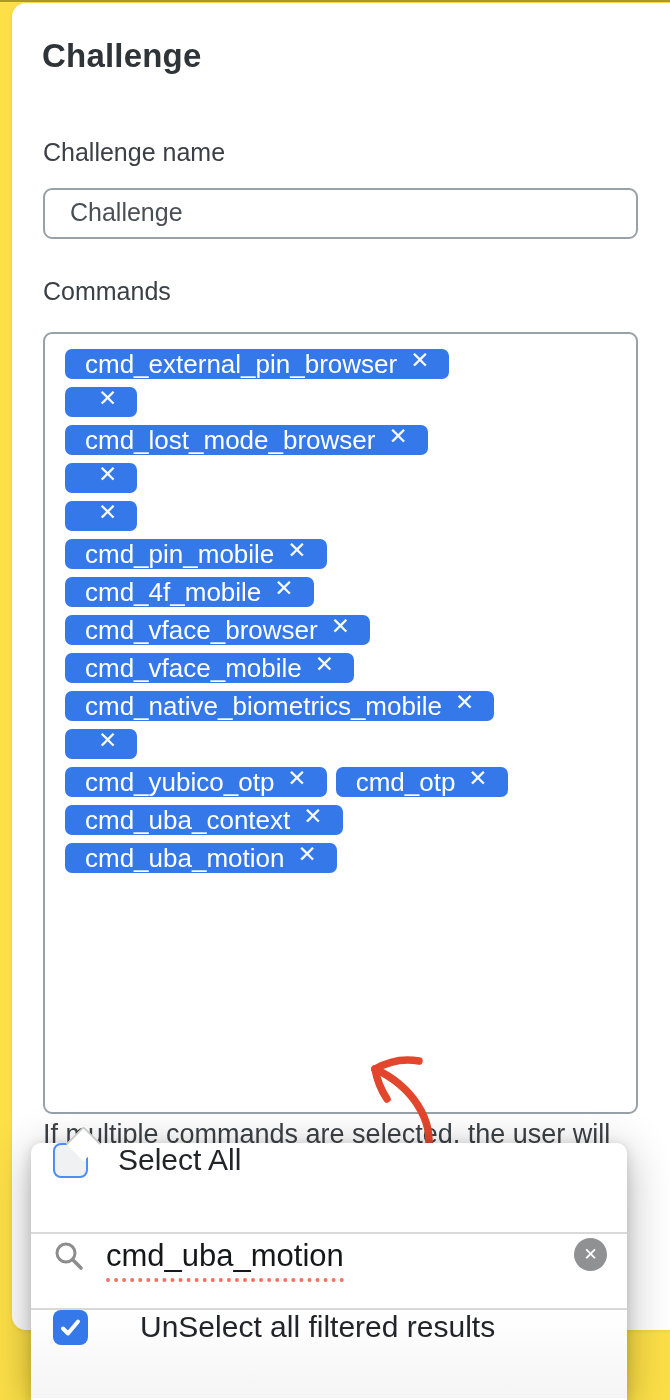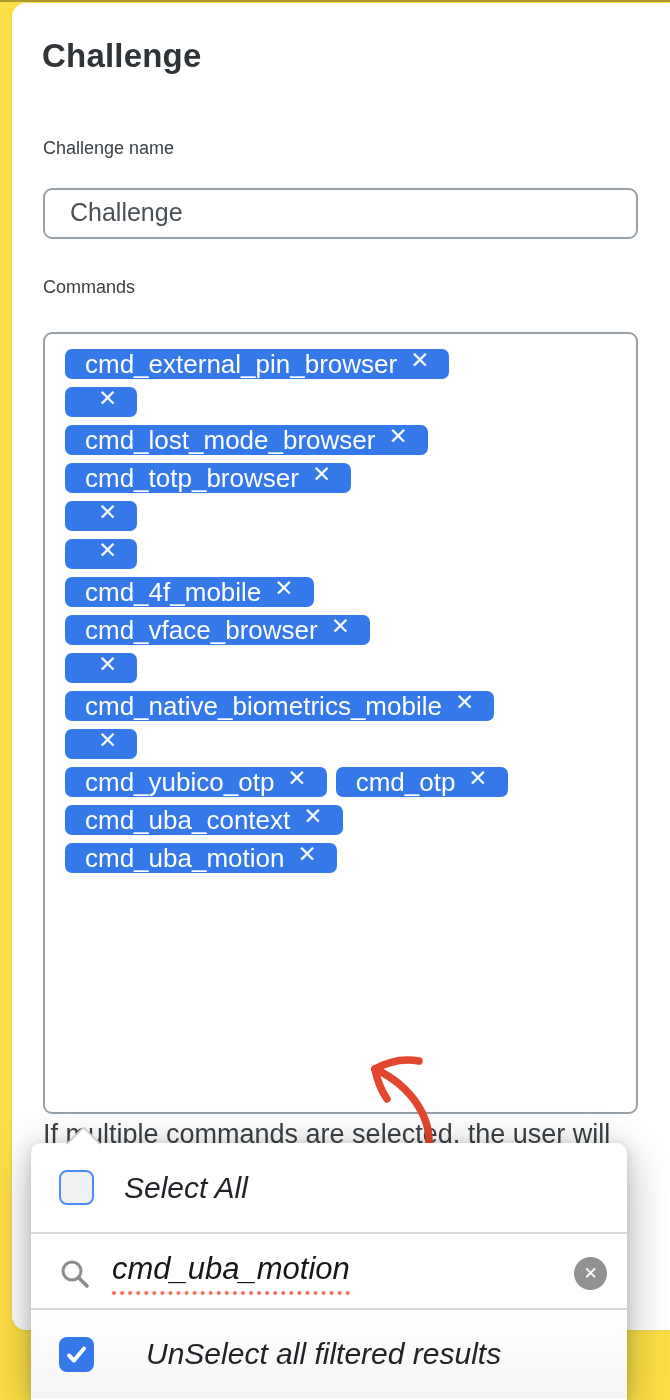--- a/index.html
+++ b/index.html
@@ -5,21 +5,21 @@
   * { margin:0; padding:0; box-sizing:border-box; }
   html,body { width:670px; height:1400px; }
   body { font-family:"Liberation Sans","DejaVu Sans",sans-serif; background:#ececec; }
   .screen { position:relative; width:670px; height:1400px; overflow:hidden; background:#fde047; }
   .top-edge { position:absolute; left:0; top:0; width:670px; height:2px; background:rgba(0,0,0,0.32); z-index:5; }
 
   .card { position:absolute; left:12px; top:3px; width:658px; height:1327px;
           background:#ffffff; border-radius:14px 0 0 14px; box-shadow:0 1px 4px rgba(0,0,0,0.07); }
 
   .page-title { position:absolute; left:30px; top:34px; font-size:33px; font-weight:700; color:#2f3439; letter-spacing:0.2px; }
-  .field-label { position:absolute; left:31px; font-size:18px; color:#3a4045; }
+  .field-label { position:absolute; left:31px; font-size:25px; color:#3a4045; }
   .label-name { top:135px; }
   .label-commands { top:274px; }
 
   .name-input { position:absolute; left:31px; top:185px; width:595px; height:51px;
                 border:2px solid #98a1a8; border-radius:9px; background:#fff;
                 font-family:inherit; font-size:25px; color:#495056; padding:0 0 2px 25px; outline:none; }
 
   .commands-box { position:absolute; left:31px; top:329px; width:595px; height:782px;
                   border:2px solid #98a1a8; border-radius:9px; background:#fff; padding:15px 20px; overflow:hidden; }
   .tag-row { display:flex; gap:9px; margin-bottom:8px; }
@@ -30,21 +30,21 @@
   .helper-text { position:absolute; left:31px; top:1116px; width:700px; font-size:27px; color:#3b4145;
                  white-space:nowrap; z-index:1; }
 
   .arrow-svg { position:absolute; left:330px; top:1038px; z-index:2; pointer-events:none; }
 
   .dropdown { position:absolute; left:31px; top:1143px; width:596px; height:257px; background:#ffffff;
               border-radius:10px 10px 0 0; box-shadow:0 10px 45px rgba(0,0,0,0.30), 0 2px 12px rgba(0,0,0,0.14);
               z-index:3; }
   .dropdown .pointer { position:absolute; left:40px; top:-12px; width:25px; height:25px; background:#ffffff;
               transform:rotate(45deg); border-top:2px solid #c9c9c9; border-left:2px solid #c9c9c9; border-radius:3px 0 0 0; }
-  .dd-row { display:flex; align-items:center; padding-left:28px;font-style:italic; }
+  .dd-row { display:flex; align-items:flex-start; padding-left:22px; }
   .dd-row1 { height:89px; }
   .dd-row2 { height:76px; border-top:2px solid #d9d9d9; }
   .dd-row3 { height:90px; border-top:2px solid #d9d9d9; background:linear-gradient(180deg,#ffffff 0%,#f5f5f5 100%);gap:22px; }
   .dd-label { font-size:30px; color:#212529; margin-left:30px; }
 
   .checkbox { width:35px; height:35px; border-radius:8px; flex:0 0 auto; cursor:pointer; }
   .checkbox.unchecked { border:2.5px solid #4d8df6; background:#f0f1f3; }
   .checkbox.checked { background:#3478e9; display:flex; align-items:center; justify-content:center; }
 
   .search-icon { flex:0 0 auto; margin-top:6px; }
@@ -81,48 +81,49 @@
           </span>
         </div>
         <div class="tag-row">
           <span class="tag">
             <span>cmd_lost_mode_browser</span>
             <span class="x">✕</span>
           </span>
         </div>
         <div class="tag-row">
           <span class="tag">
-            <span>cmd_totp_browser</span>
             <span class="x">✕</span>
           </span>
         </div>
         <div class="tag-row">
           <span class="tag">
             <span class="x">✕</span>
           </span>
         </div>
         <div class="tag-row">
           <span class="tag">
+            <span>cmd_pin_mobile</span>
             <span class="x">✕</span>
           </span>
         </div>
         <div class="tag-row">
           <span class="tag">
             <span>cmd_4f_mobile</span>
             <span class="x">✕</span>
           </span>
         </div>
         <div class="tag-row">
           <span class="tag">
             <span>cmd_vface_browser</span>
             <span class="x">✕</span>
           </span>
         </div>
         <div class="tag-row">
           <span class="tag">
+            <span>cmd_vface_mobile</span>
             <span class="x">✕</span>
           </span>
         </div>
         <div class="tag-row">
           <span class="tag">
             <span>cmd_native_biometrics_mobile</span>
             <span class="x">✕</span>
           </span>
         </div>
         <div class="tag-row">

